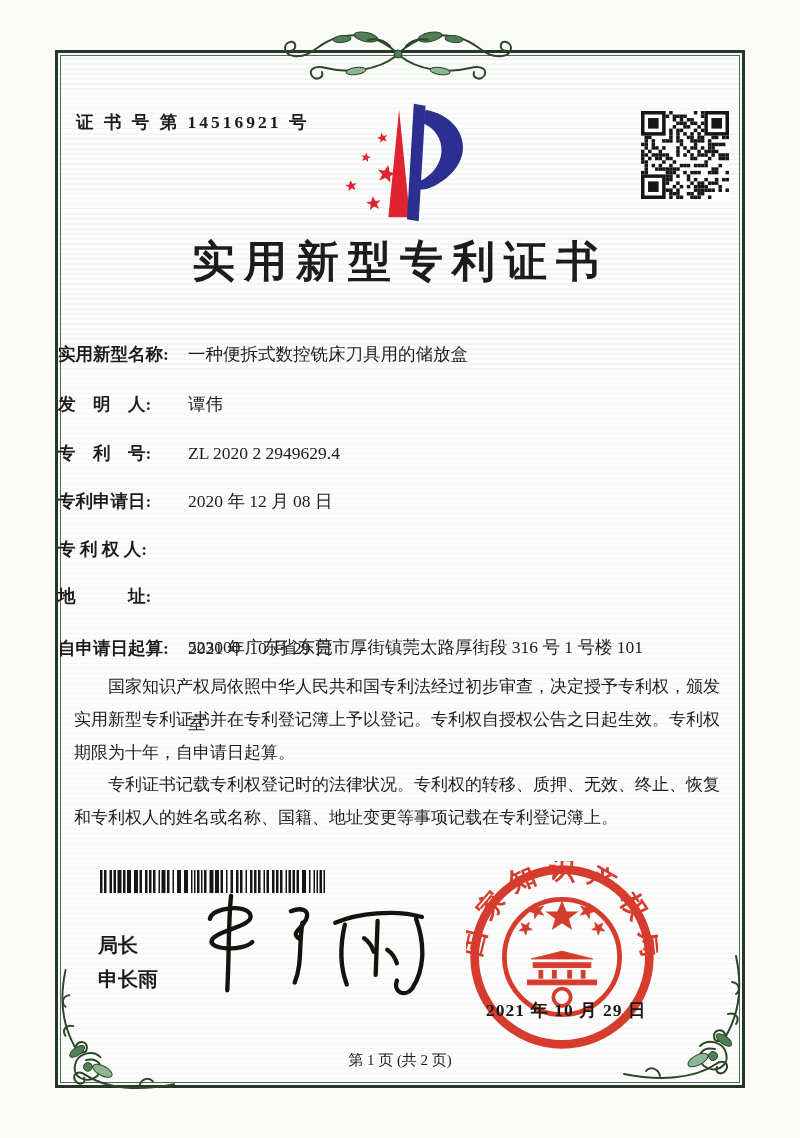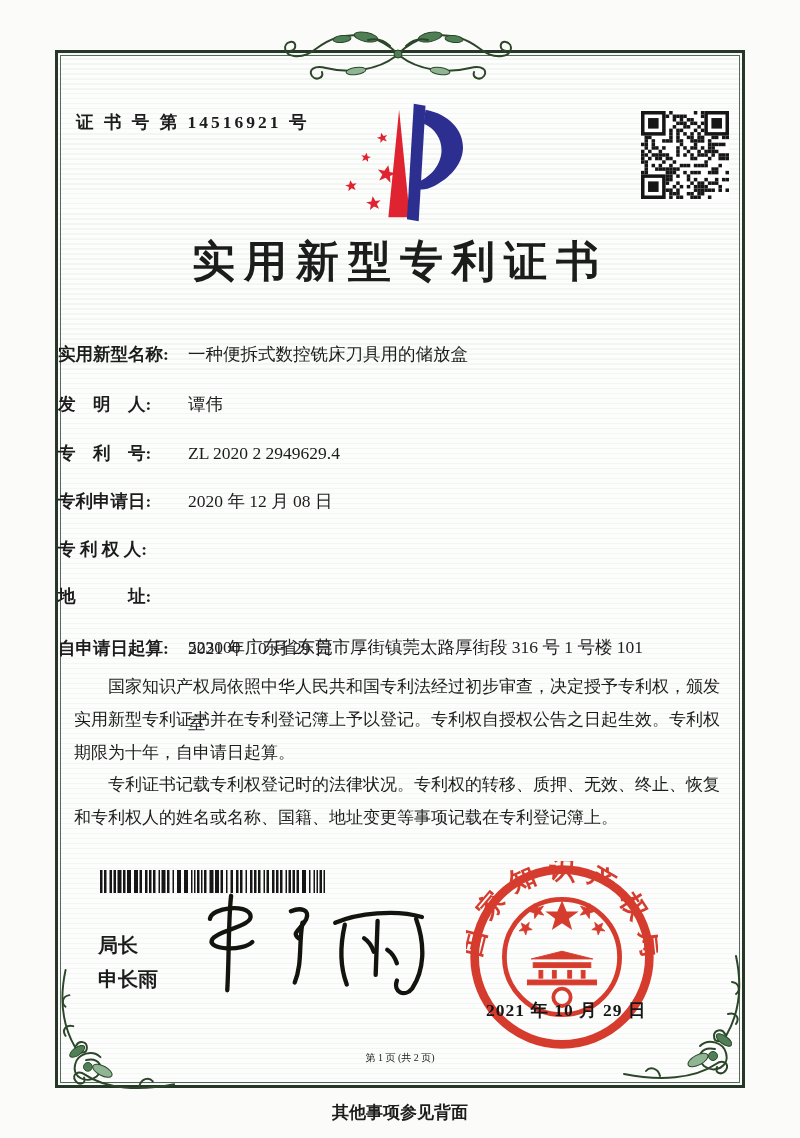--- a/index.html
+++ b/index.html
@@ -39,21 +39,21 @@
   .paras p{margin:0;text-indent:2em;}
   
   .barcode{position:absolute;left:100px;top:870px;width:228px;height:23px;}
   .director{position:absolute;left:98px;top:928px;font-family:"Liberation Sans","DejaVu Sans",sans-serif;
             font-weight:bold;font-size:20px;line-height:1.7;}
   .sig{position:absolute;left:196px;top:890px;width:236px;height:106px;}
   .sig path{fill:none;stroke:#14140f;stroke-width:4.5;stroke-linecap:round;}
   .seal{position:absolute;left:466px;top:861px;width:192px;height:192px;}
   .seal-date{position:absolute;left:486px;top:998px;width:190px;font-size:17.5px;font-weight:bold;
              letter-spacing:1px;color:#161616;}
-  .page-num{position:absolute;left:0;top:1051px;width:100%;text-align:center;font-size:10px;}
+  .page-num{position:absolute;left:0;top:1051px;width:100%;text-align:center;font-size:15px;}
   .back-note{position:absolute;left:0;top:1101px;width:100%;text-align:center;font-size:17px;font-weight:bold;}
   .hidden-defs{position:absolute;width:0;height:0;overflow:hidden;}
 </style>
 </head>
 <body>
 
 <svg class="hidden-defs" aria-hidden="true">
   <defs>
     <path id="star5" d="M0,-10 L2.9,-3.1 10,-3.1 4.2,1.2 6.2,8.1 0,3.9 -6.2,8.1 -4.2,1.2 -10,-3.1 -2.9,-3.1 Z"></path>
     <g id="corner-orn">
@@ -464,15 +464,14 @@
       <rect x="90" y="114" width="4" height="8"></rect>
       <rect x="106" y="114" width="4" height="8"></rect>
       <rect x="120" y="114" width="4" height="8"></rect>
       <rect x="64" y="124" width="72" height="5"></rect>
       <circle cx="100" cy="142" r="9" fill="none" stroke-width="4"></circle>
     </g>
   </svg>
   <div class="seal-date">2021 年 10 月 29 日</div>
 
   <div class="page-num">第 1 页 (共 2 页)</div>
-  <div class="back-note">其他事项参见背面</div>
 
 </div>
 
 </body></html>

